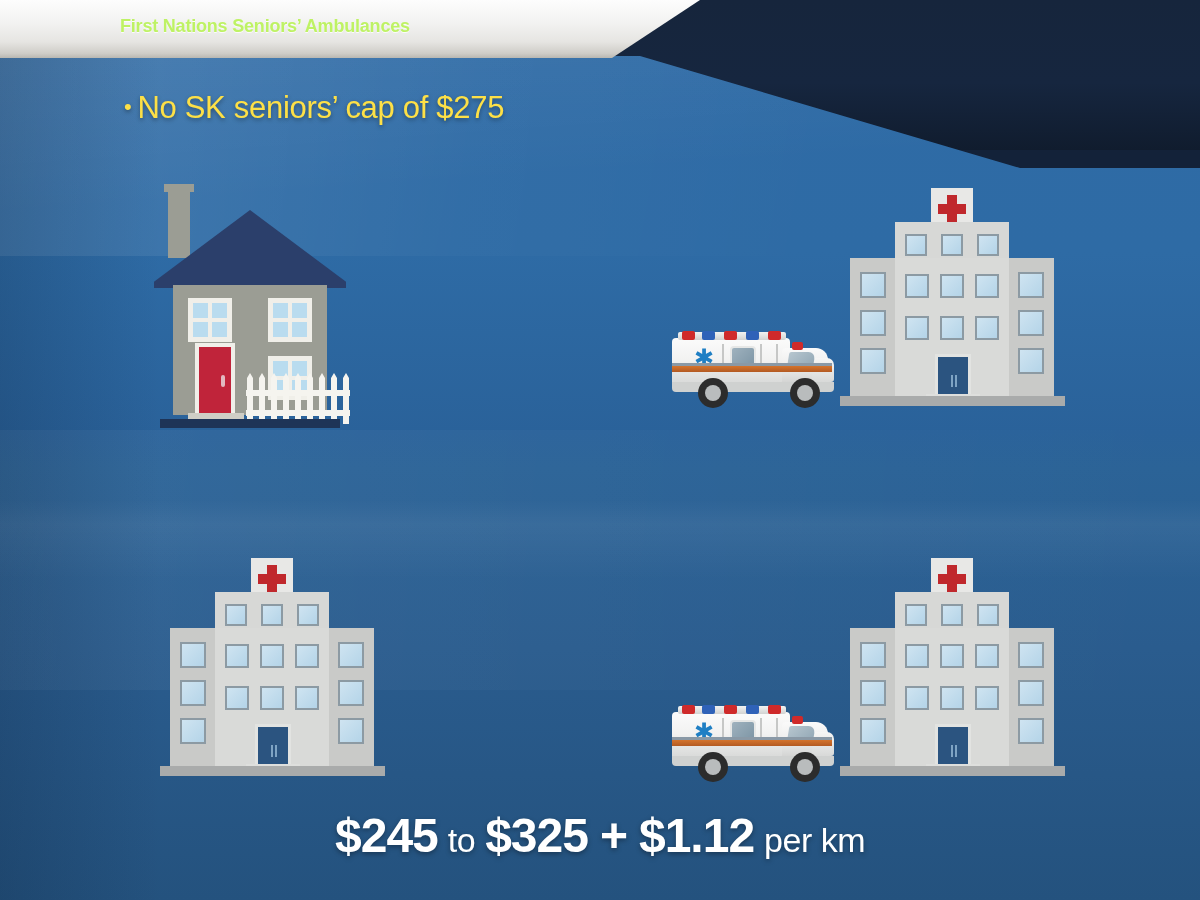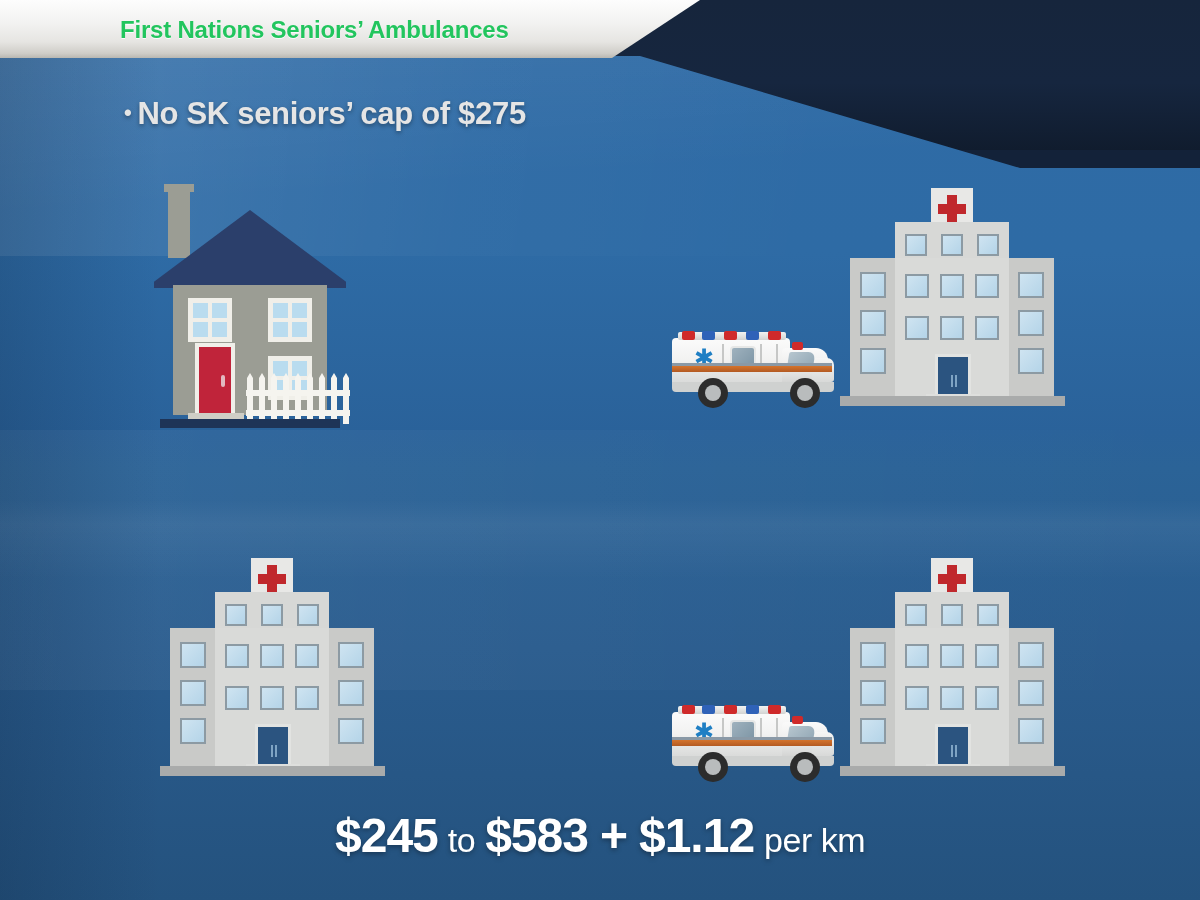--- a/index.html
+++ b/index.html
@@ -57,30 +57,30 @@
   }
 
   
   .header-bar {
     position:absolute; left:0; top:0; width:700px; height:58px;
     background:linear-gradient(180deg,#fdfdfd 0%,#f3f3f2 38%,#e6e5e2 72%,#cfcdc8 92%,#b9b7b1 100%);
     clip-path: polygon(0 0, 700px 0, 612px 58px, 0 58px);
   }
   .header-title {
     position:absolute; left:120px; top:16px;
-    font-size:24px; font-weight:700; letter-spacing:-0.2px;
-    color:#22c55e;
+    font-size:18px; font-weight:700; letter-spacing:-0.2px;
+    color:#bef264;
     font-family:"Liberation Sans", sans-serif;
     text-shadow:0 1px 0 rgba(255,255,255,0.8);
   }
 
   
   .bullet-line {
-    position:absolute; left:124px; top:96px;
-    font-size:31px; font-weight:700; color:#e5e5e5;
+    position:absolute; left:124px; top:90px;
+    font-size:31px; font-weight:400; color:#fde047;
     letter-spacing:-0.3px;
     text-shadow:0 2px 4px rgba(0,0,0,0.35);
     white-space:nowrap;
   }
   .bullet-dot { font-size:22px; vertical-align:4px; margin-right:6px; }
 
   .caption {
     position:absolute; width:1200px; text-align:center;
     color:#fff; text-shadow:0 2px 5px rgba(0,0,0,0.35);
     white-space:nowrap;
@@ -401,16 +401,16 @@
     <div class="hw" style="left:65px;  top:128px; width:24px; height:24px;"></div>
     <div class="hw" style="left:100px; top:128px; width:24px; height:24px;"></div>
     <div class="hw" style="left:135px; top:128px; width:24px; height:24px;"></div>
 
     <div class="hosp-door" style="left:95px; top:166px; width:36px; height:46px;"></div>
     <div class="hosp-stoop" style="left:86px; top:206px; width:54px; height:10px;"></div>
     <div class="hosp-ground" style="left:0px; top:208px; width:225px; height:10px;"></div>
   </div>
 
   <div class="caption cap-bot">
-    <span class="big">$245</span><span class="small" style="margin:0 10px;">to</span><span class="big">$583</span><span class="big" style="margin:0 12px;">+</span><span class="big">$1.12</span><span class="small" style="margin-left:10px;">per km</span>
+    <span class="big">$245</span><span class="small" style="margin:0 10px;">to</span><span class="big">$325</span><span class="big" style="margin:0 12px;">+</span><span class="big">$1.12</span><span class="small" style="margin-left:10px;">per km</span>
   </div>
 
 </div>
 
 </body></html>

